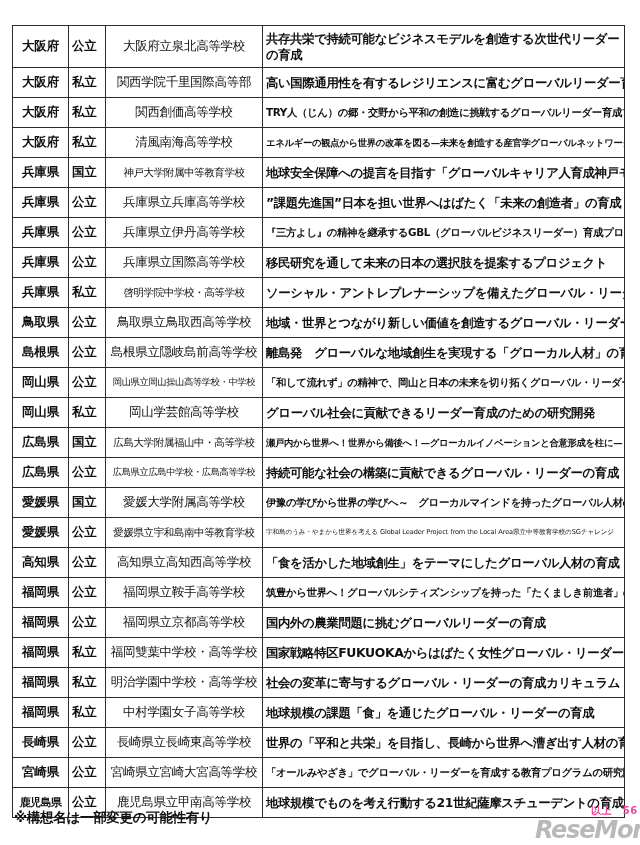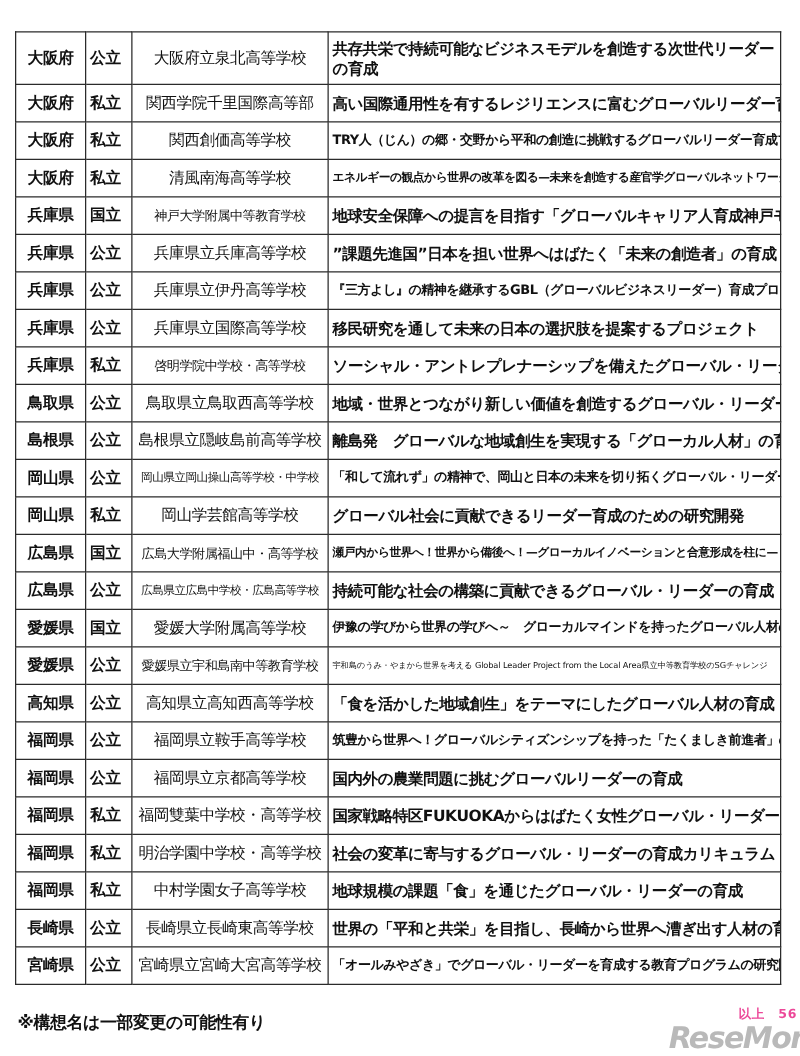--- a/index.html
+++ b/index.html
@@ -280,20 +280,26 @@
             <td class="type">公立</td>
             <td class="school">長崎県立長崎東高等学校</td>
             <td class="desc">世界の「平和と共栄」を目指し、長崎から世界へ漕ぎ出す人材の育成</td>
           </tr>
           <tr class="r-norm">
             <td class="pref">宮崎県</td>
             <td class="type">公立</td>
             <td class="school">宮崎県立宮崎大宮高等学校</td>
             <td class="desc d-sm">「オールみやざき」でグローバル・リーダーを育成する教育プログラムの研究開発</td>
           </tr>
+          <tr class="r-norm">
+            <td class="pref narrow">鹿児島県</td>
+            <td class="type">公立</td>
+            <td class="school">鹿児島県立甲南高等学校</td>
+            <td class="desc">地球規模でものを考え行動する21世紀薩摩スチューデントの育成</td>
+          </tr>
         </tbody>
     </table>
   </div>
 
   <div id="footer-note">※構想名は一部変更の可能性有り</div>
   <div id="total-count">以上　56　校</div>
   <div id="watermark">ReseMom.</div>
 
 </div>
 

